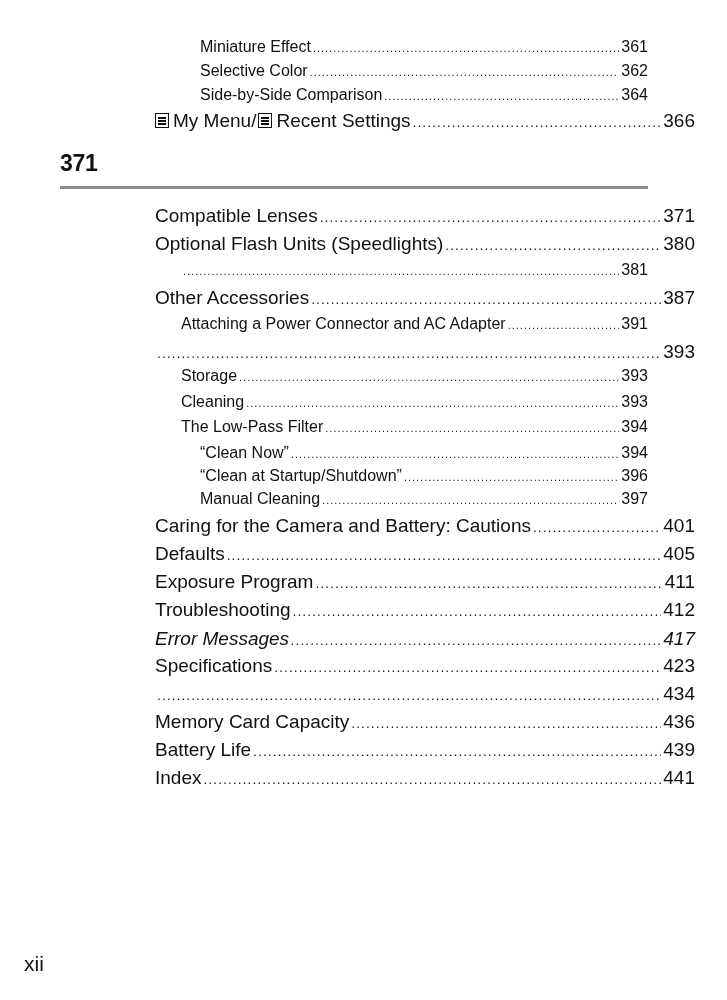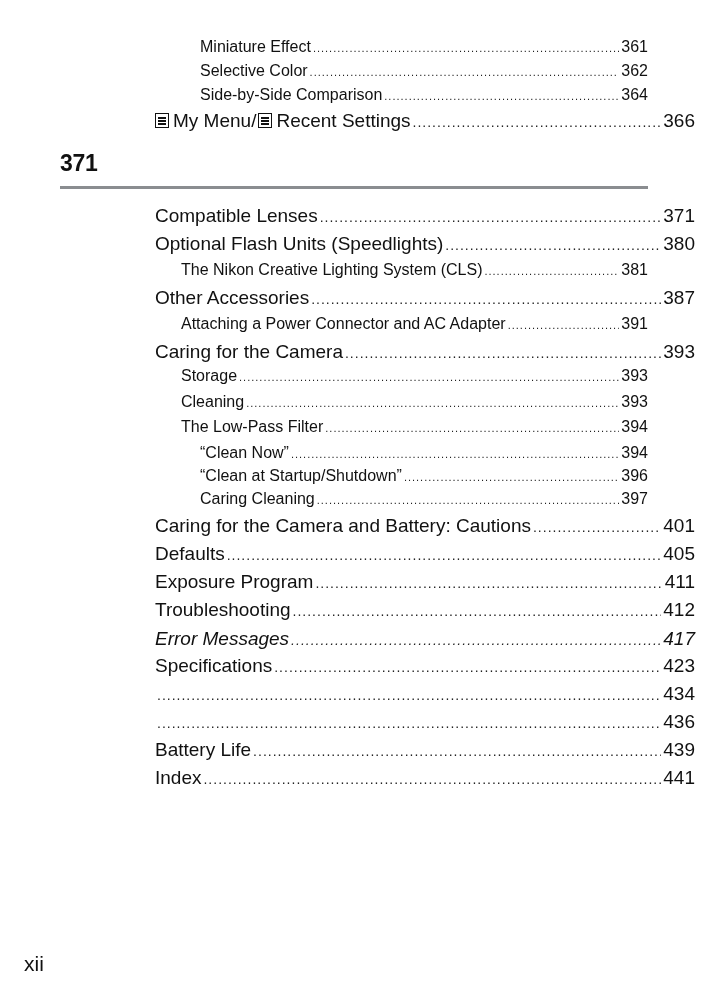--- a/index.html
+++ b/index.html
@@ -62,36 +62,34 @@
       <span class="label">Compatible Lenses</span>
       <span class="dots"></span>
       <span class="page">371</span>
     </div>
     <div class="toc-row lvl1" style="top: 233px;">
       <span class="label">Optional Flash Units (Speedlights)</span>
       <span class="dots"></span>
       <span class="page">380</span>
     </div>
     <div class="toc-row lvl2" style="top: 261px;">
-      <span class="label">The Nikon Creative Lighting System (CLS)</span>
       <span class="dots"></span>
       <span class="page">381</span>
     </div>
     <div class="toc-row lvl1" style="top: 287px;">
       <span class="label">Other Accessories</span>
       <span class="dots"></span>
       <span class="page">387</span>
     </div>
     <div class="toc-row lvl2" style="top: 315px;">
       <span class="label">Attaching a Power Connector and AC Adapter</span>
       <span class="dots"></span>
       <span class="page">391</span>
     </div>
     <div class="toc-row lvl1" style="top: 341px;">
-      <span class="label">Caring for the Camera</span>
       <span class="dots"></span>
       <span class="page">393</span>
     </div>
     <div class="toc-row lvl2" style="top: 367px;">
       <span class="label">Storage</span>
       <span class="dots"></span>
       <span class="page">393</span>
     </div>
     <div class="toc-row lvl2" style="top: 393px;">
       <span class="label">Cleaning</span>
@@ -107,21 +105,21 @@
       <span class="label">“Clean Now”</span>
       <span class="dots"></span>
       <span class="page">394</span>
     </div>
     <div class="toc-row lvl3" style="top: 467px;">
       <span class="label">“Clean at Startup/Shutdown”</span>
       <span class="dots"></span>
       <span class="page">396</span>
     </div>
     <div class="toc-row lvl3" style="top: 490px;">
-      <span class="label">Caring Cleaning</span>
+      <span class="label">Manual Cleaning</span>
       <span class="dots"></span>
       <span class="page">397</span>
     </div>
     <div class="toc-row lvl1" style="top: 515px;">
       <span class="label">Caring for the Camera and Battery: Cautions</span>
       <span class="dots"></span>
       <span class="page">401</span>
     </div>
     <div class="toc-row lvl1" style="top: 543px;">
       <span class="label">Defaults</span>
@@ -146,20 +144,21 @@
     <div class="toc-row lvl1" style="top: 655px;">
       <span class="label">Specifications</span>
       <span class="dots"></span>
       <span class="page">423</span>
     </div>
     <div class="toc-row lvl1" style="top: 683px;">
       <span class="dots"></span>
       <span class="page">434</span>
     </div>
     <div class="toc-row lvl1" style="top: 711px;">
+      <span class="label">Memory Card Capacity</span>
       <span class="dots"></span>
       <span class="page">436</span>
     </div>
     <div class="toc-row lvl1" style="top: 739px;">
       <span class="label">Battery Life</span>
       <span class="dots"></span>
       <span class="page">439</span>
     </div>
     <div class="toc-row lvl1" style="top: 767px;">
       <span class="label">Index</span>

